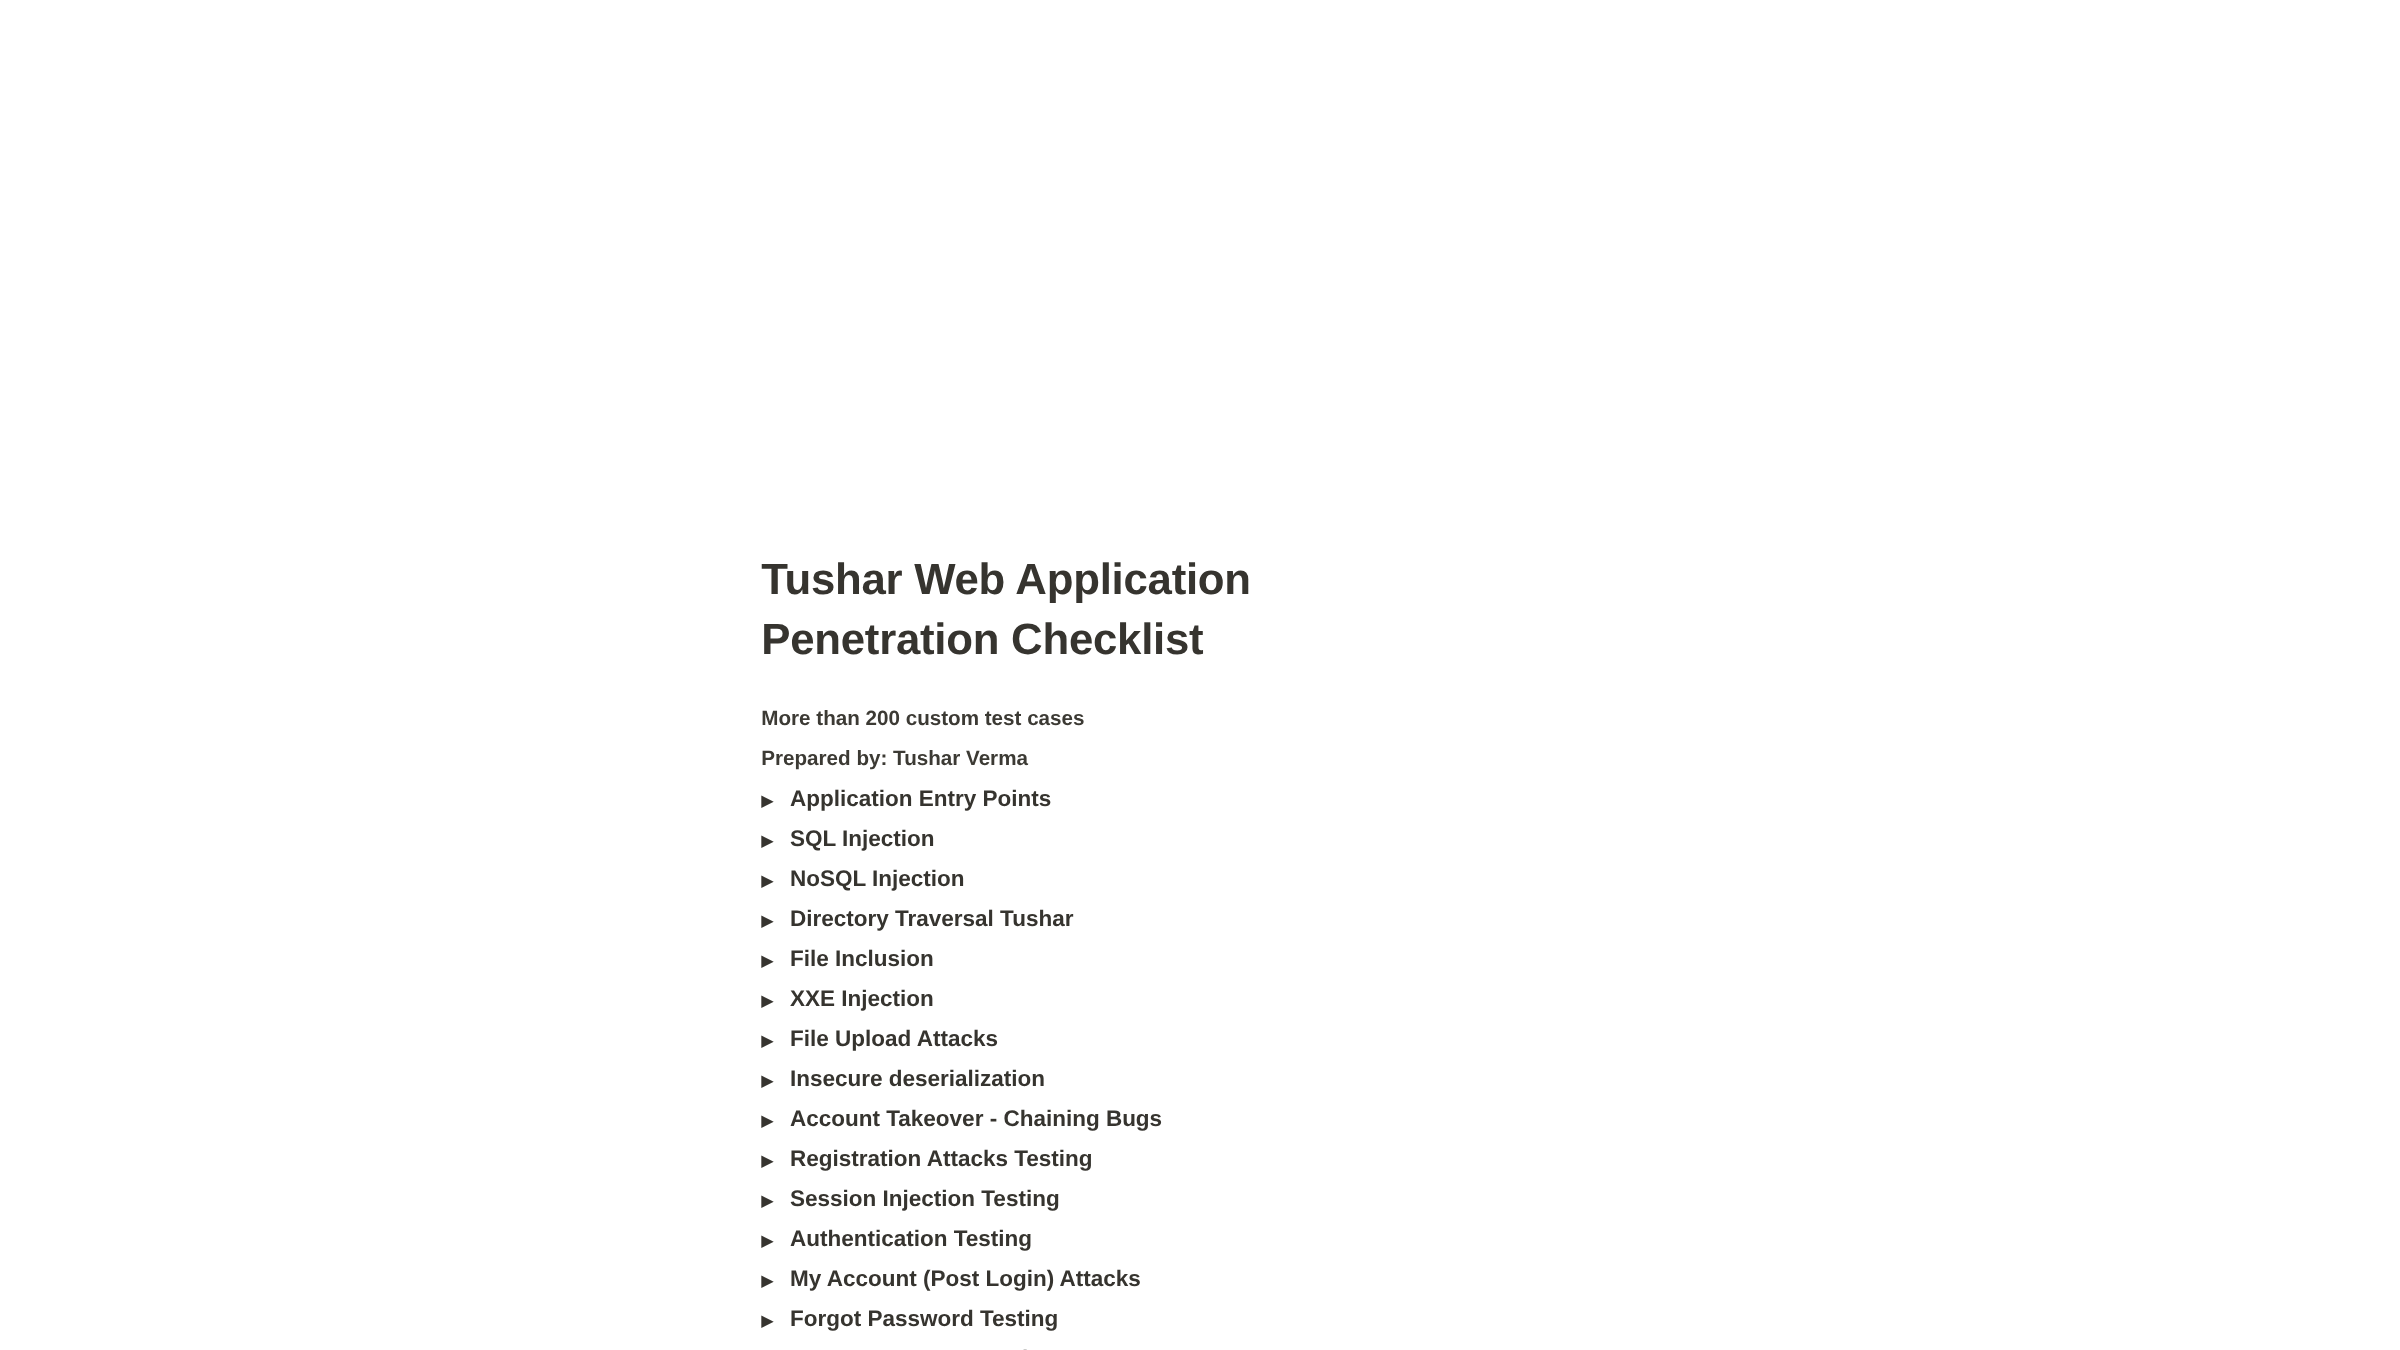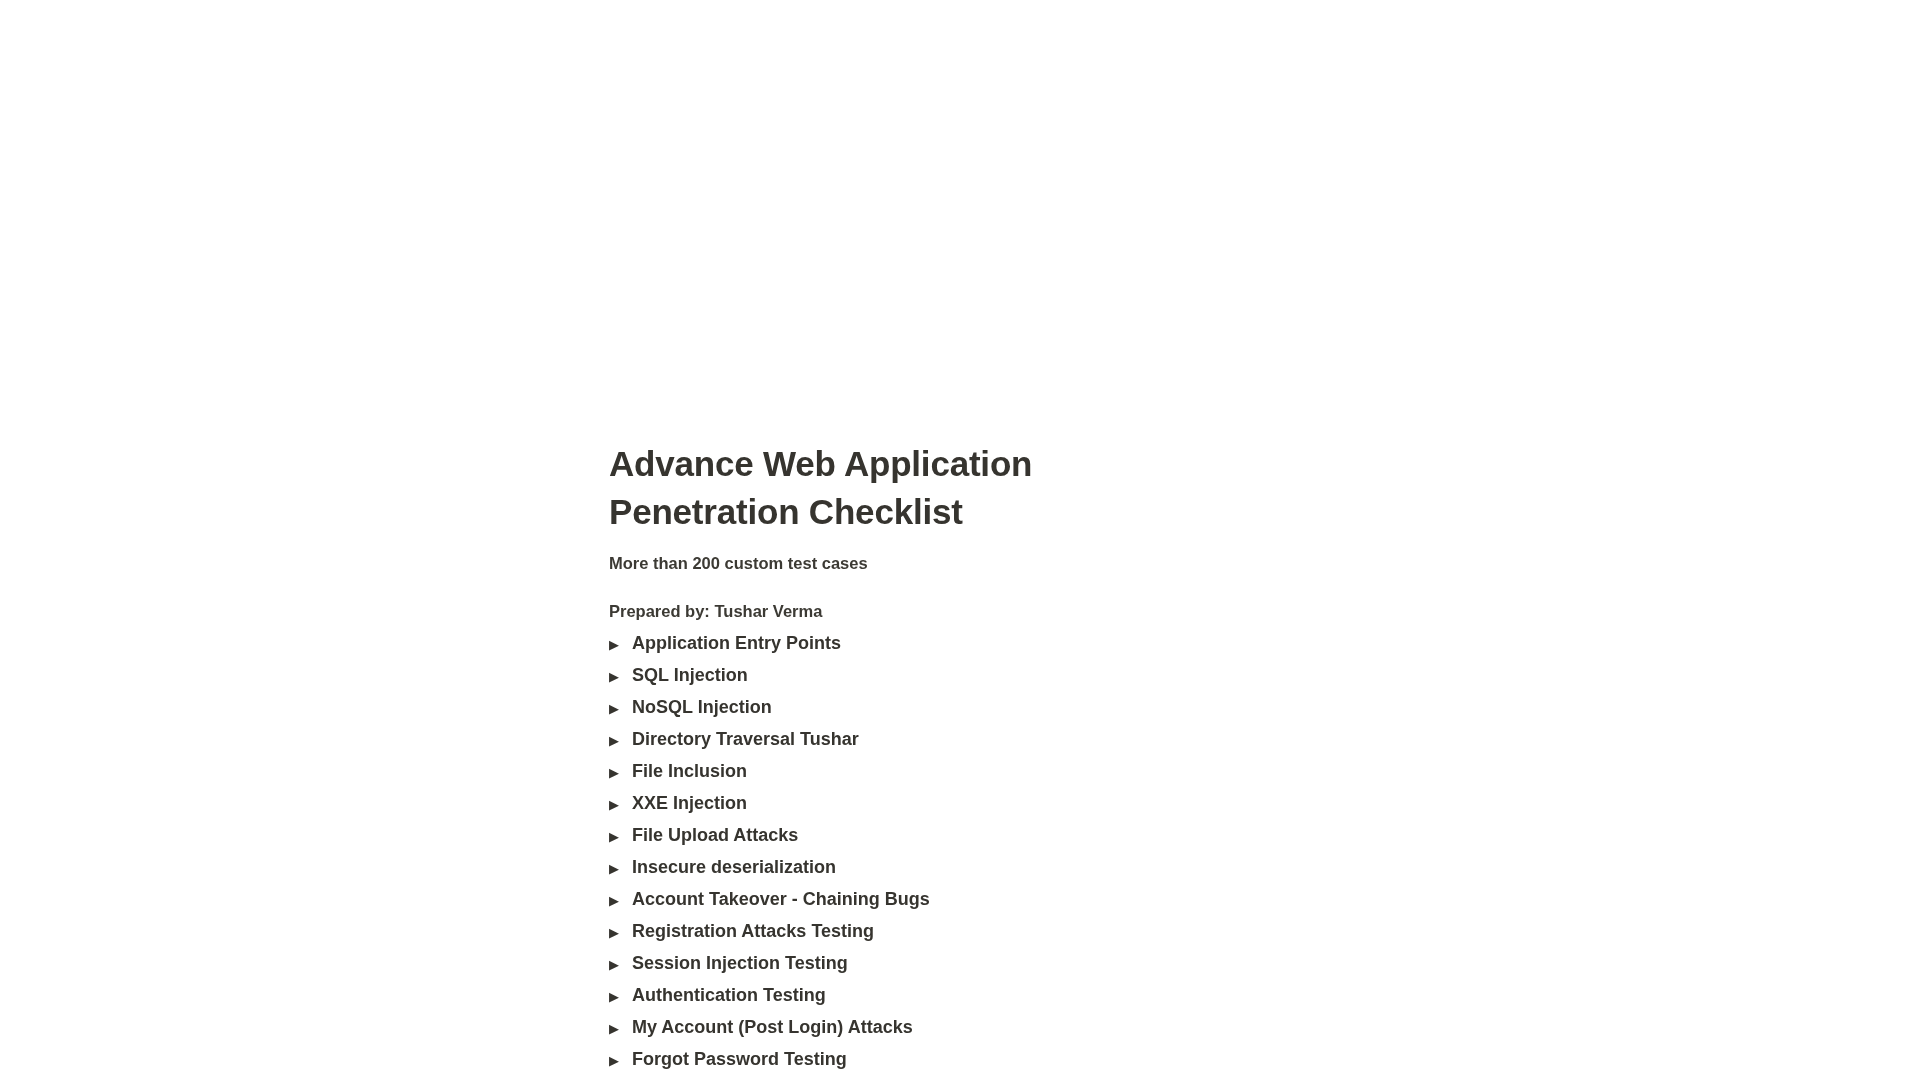--- a/index.html
+++ b/index.html
@@ -36,22 +36,22 @@
   }
 
   .subtitle {
     font-size: 16.5px;
     line-height: 20px;
     font-weight: bold;
     color: #3c3a34;
     margin: 0;
   }
 
-  .subtitle-1 { margin-top: 17px; }
-  .subtitle-2 { margin-top: 28px; }
+  .subtitle-1 { margin-top: 29px; }
+  .subtitle-2 { margin-top: 12px; }
 
   .toc {
     margin: 0;
     padding: 0;
     list-style: none;
     margin-top: 12px;
   }
 
   .toc-item {
     display: flex;
@@ -76,21 +76,21 @@
     color: #36342f;
     white-space: nowrap;
   }
 </style>
 </head>
 <body>
 
 <div class="page">
 
   <h1 class="doc-title">
-    <span>Advance Web Application</span><br>
+    <span>Tushar Web Application</span><br>
     <span>Penetration Checklist</span>
   </h1>
 
   <p class="subtitle subtitle-1">More than 200 custom test cases</p>
 
   <p class="subtitle subtitle-2">Prepared by: Tushar Verma</p>
 
   <ul class="toc" id="toc-list">
       <li class="toc-item">
         <span class="disclosure-icon">▶</span>

